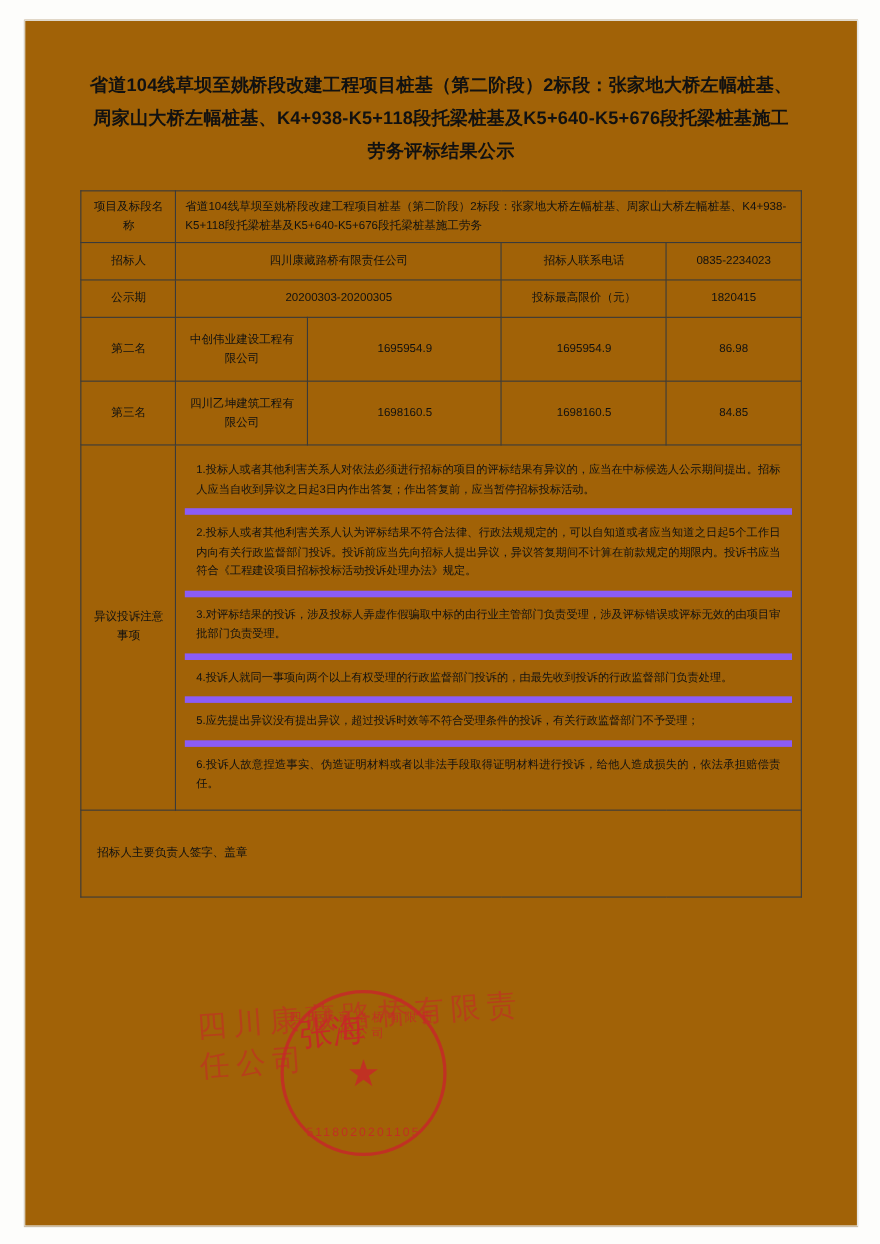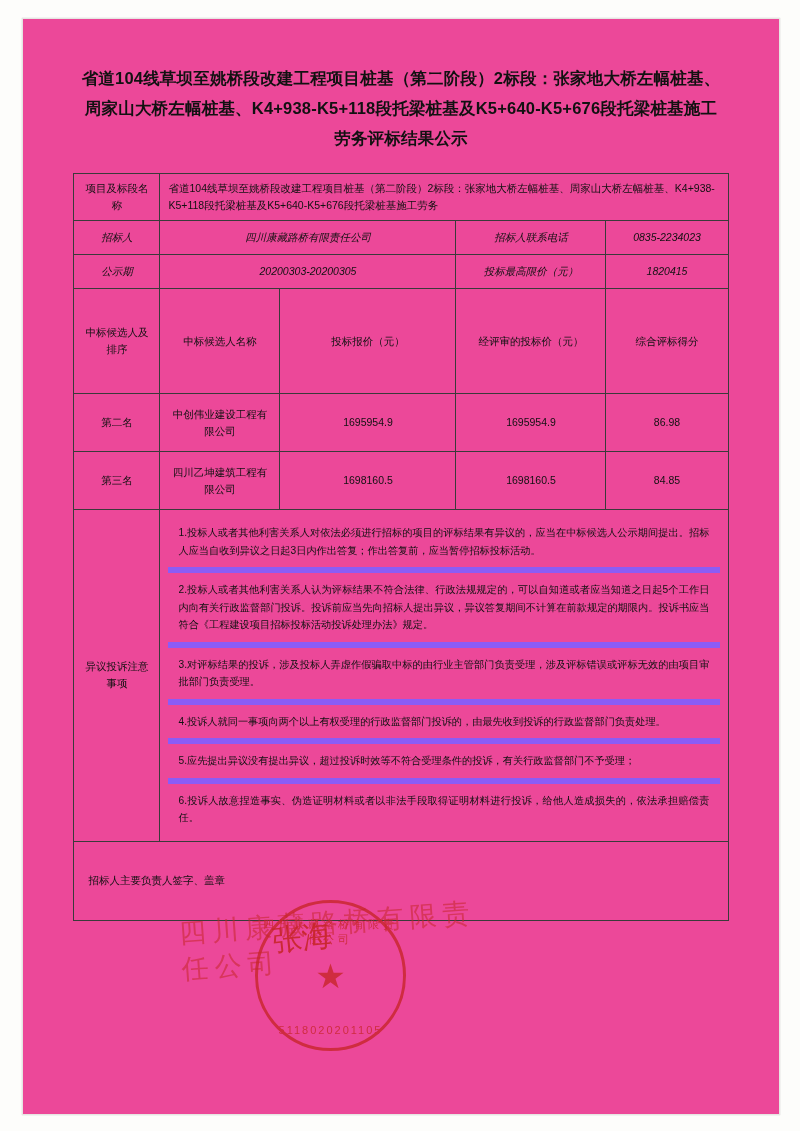--- a/index.html
+++ b/index.html
@@ -17,21 +17,21 @@
     margin: 0 auto;
     background: #fdfdfb;
     overflow: hidden;
   }
   .sheet {
     position: absolute;
     left: 22px;
     top: 18px;
     width: 756px;
     height: 1095px;
-    background: #ec4899;
+    background: #a16207;
     box-shadow: 0 0 1px rgba(0,0,0,0.25);
     border: 1px solid #e6e6e2;
   }
   .doc-title {
     width: 640px;
     margin: 44px auto 0 auto;
     text-align: center;
     font-size: 16.5px;
     font-weight: bold;
     line-height: 30px;
@@ -64,21 +64,20 @@
   }
   .small {
     font-size: 10px;
     line-height: 16.5px;
   }
   .tall {
     height: 58px;
   }
   .rowh {
     height: 34px;
-    font-style: italic;
   }
   .notes-cell {
     padding: 0;
     vertical-align: top;
   }
   .notes-cell .note {
     border-bottom: 6px solid #8b5cf6;
     padding: 8px 10px 8px 10px;
     font-size: 10.2px;
     line-height: 17.5px;
@@ -178,27 +177,20 @@
           <td class="c" colspan="2">四川康藏路桥有限责任公司</td>
           <td class="lbl">招标人联系电话</td>
           <td class="c">0835-2234023</td>
         </tr>
         <tr class="rowh">
           <td class="lbl">公示期</td>
           <td class="c" colspan="2">20200303-20200305</td>
           <td class="lbl">投标最高限价（元）</td>
           <td class="c">1820415</td>
         </tr>
-        <tr>
-          <td class="lbl" style="height:92px">中标候选人及排序</td>
-          <td class="lbl">中标候选人名称</td>
-          <td class="lbl">投标报价（元）</td>
-          <td class="lbl">经评审的投标价（元）</td>
-          <td class="lbl">综合评标得分</td>
-        </tr>
         <tr class="tall">
           <td class="c">第二名</td>
           <td class="c">中创伟业建设工程有限公司</td>
           <td class="c">1695954.9</td>
           <td class="c">1695954.9</td>
           <td class="c">86.98</td>
         </tr>
         <tr class="tall">
           <td class="c">第三名</td>
           <td class="c">四川乙坤建筑工程有限公司</td>

